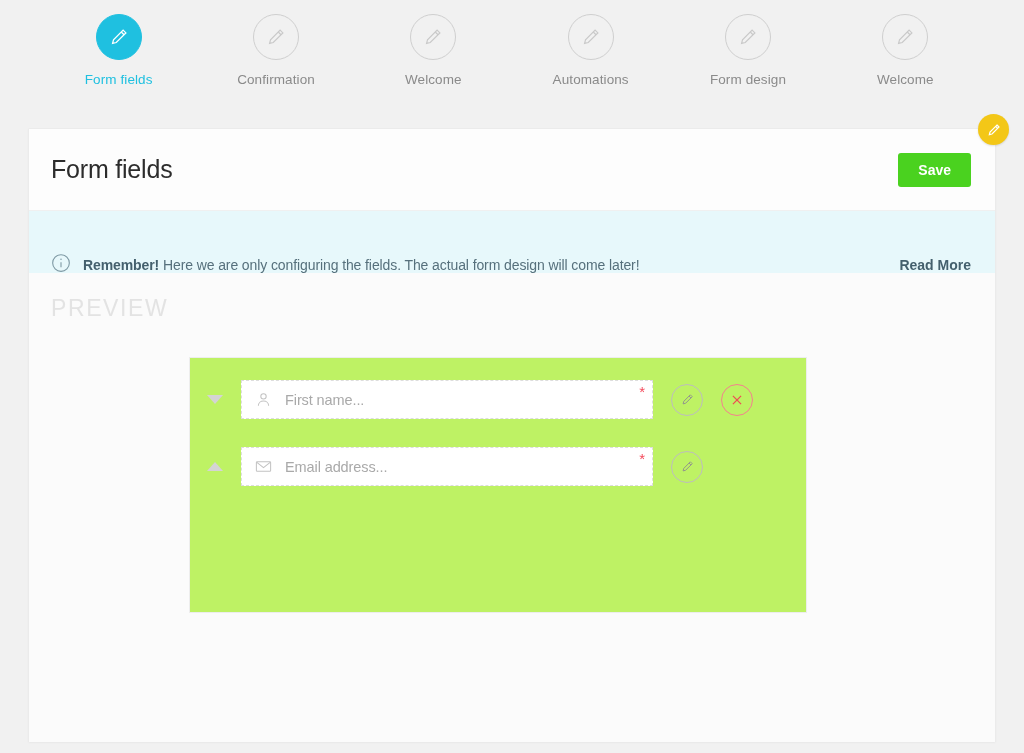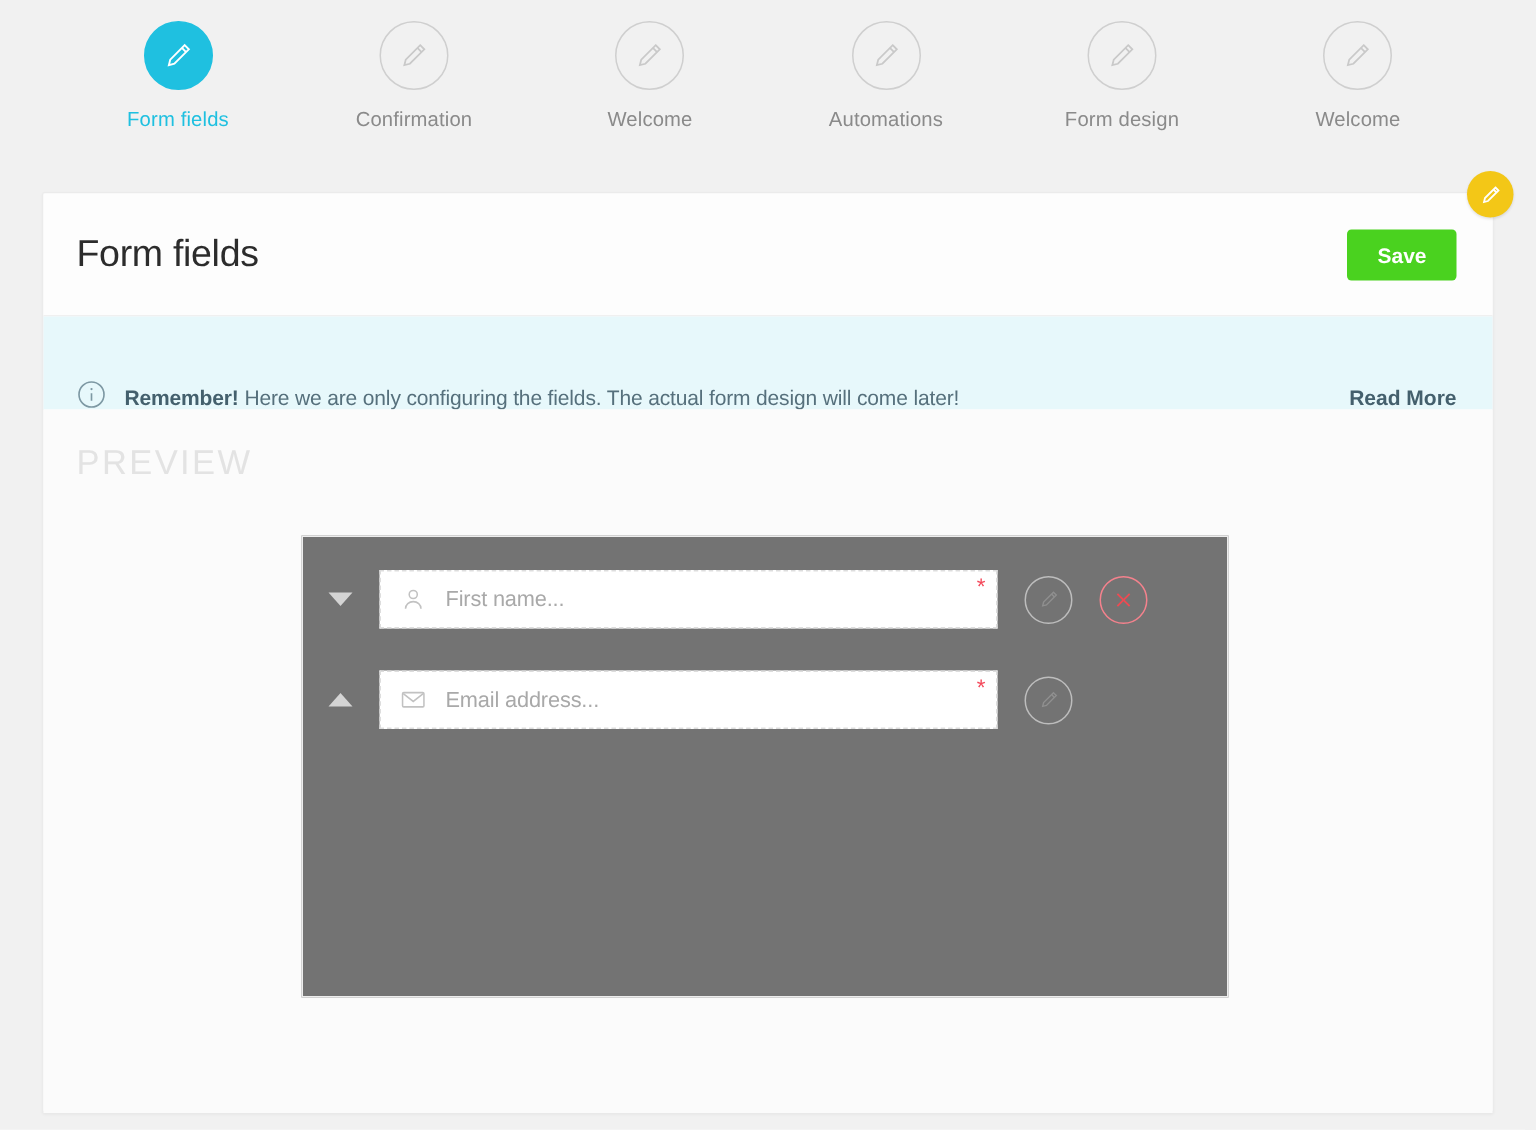--- a/index.html
+++ b/index.html
@@ -133,23 +133,23 @@
   }
   .preview-label {
     font-size: 23px;
     color: #e3e3e3;
     letter-spacing: 1.6px;
     padding-left: 22px;
   }
 
   .form-card {
     position: absolute;
-    left: 172px; top: 84px;
-    width: 618px; height: 308px;
-    background: #737373;
+    left: 160px; top: 84px;
+    width: 618px; height: 256px;
+    background: #bef264;
     border: 1px solid #ededed;
   }
   .field-row {
     position: relative;
     display: flex;
     align-items: center;
     padding: 0 0 0 12px;
   }
   .row1 { margin-top: 22px; }
   .row2 { margin-top: 28px; }

